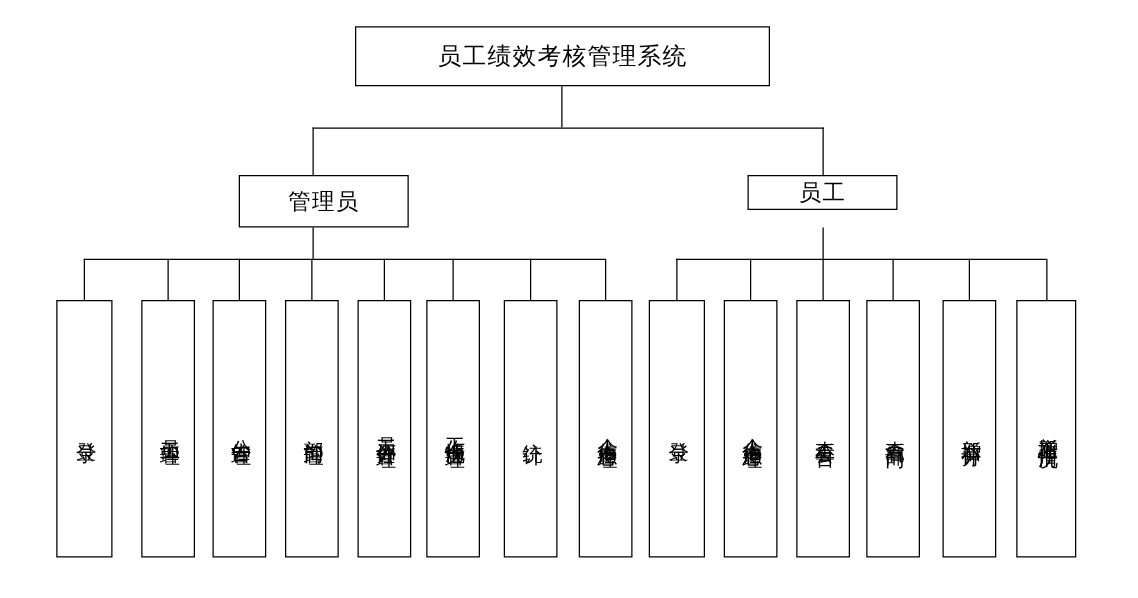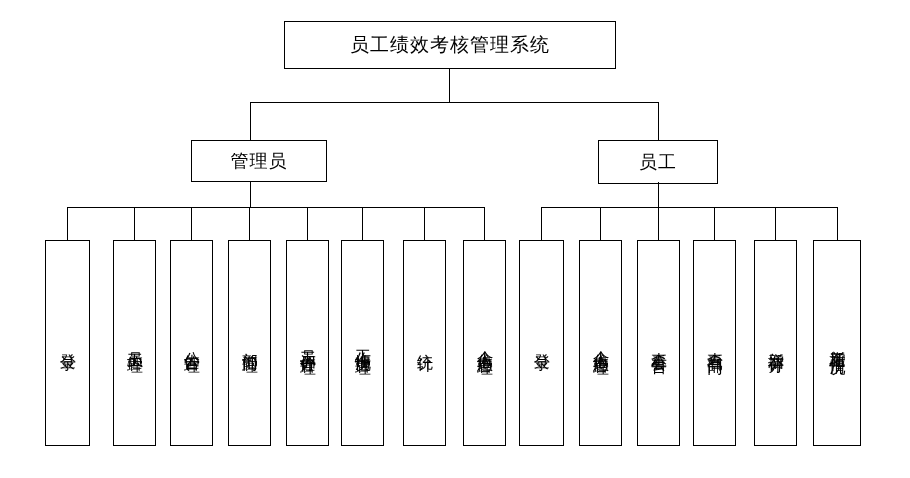--- a/index.html
+++ b/index.html
@@ -63,21 +63,21 @@
 
   <div class="line line-h" style="left:250px; top:102px; width:409px; height:1px;"></div>
 
   <div class="line line-v" style="left:250px; top:102px; width:1px; height:38px;"></div>
   <div class="line line-v" style="left:658px; top:102px; width:1px; height:38px;"></div>
 
   <div class="node node-mid" style="left:191px; top:140px; width:136px; height:42px;">
     <span>管理员</span>
   </div>
 
-  <div class="node node-mid" style="left:598px; top:140px; width:120px; height:44px;">
+  <div class="node node-mid" style="left:598px; top:140px; width:120px; height:28px;">
     <span>员工</span>
   </div>
 
   <div class="line line-v" style="left:250px; top:182px; width:1px; height:25px;"></div>
   <div class="line line-h" style="left:67px; top:207px; width:417px; height:1px;"></div>
   <div class="line line-v" style="left:67px;  top:207px; width:1px; height:33px;"></div>
   <div class="line line-v" style="left:134px; top:207px; width:1px; height:33px;"></div>
   <div class="line line-v" style="left:191px; top:207px; width:1px; height:33px;"></div>
   <div class="line line-v" style="left:249px; top:207px; width:1px; height:33px;"></div>
   <div class="line line-v" style="left:307px; top:207px; width:1px; height:33px;"></div>

